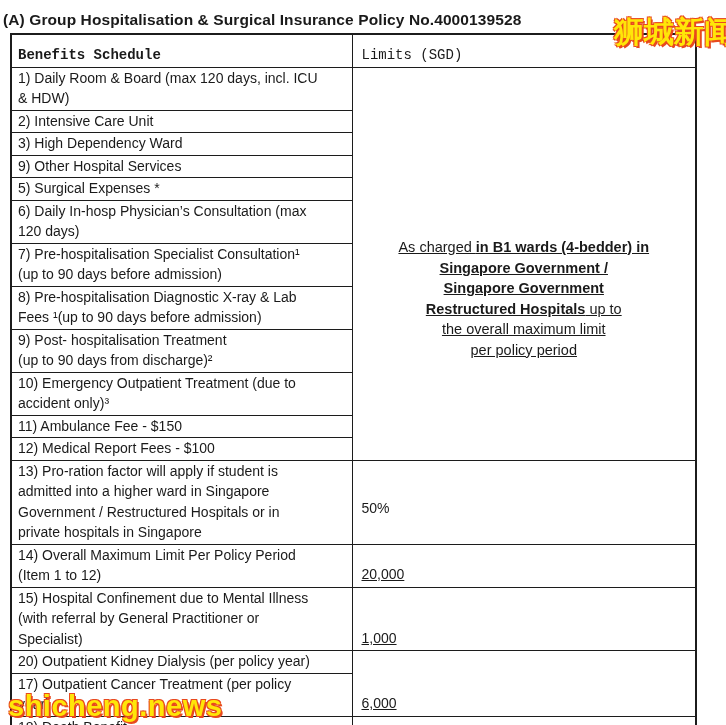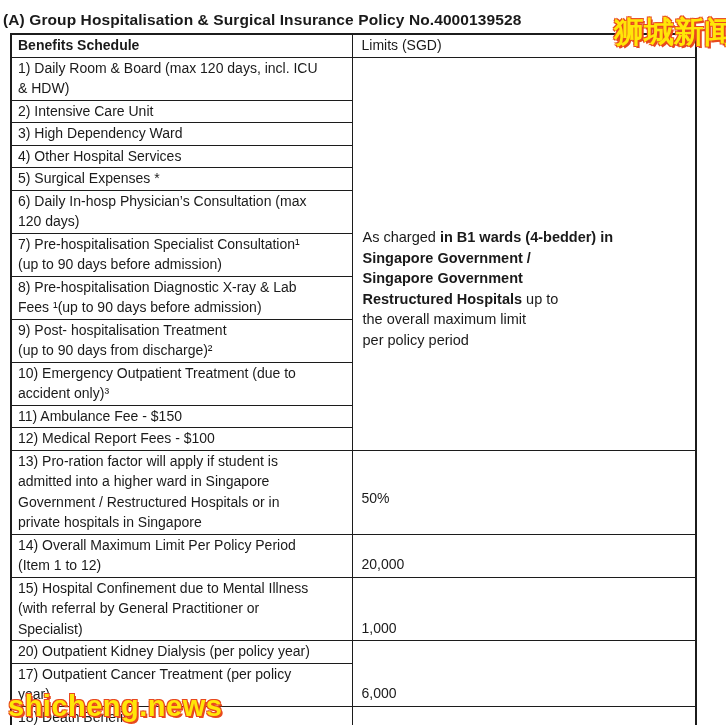--- a/index.html
+++ b/index.html
@@ -27,37 +27,39 @@
   }
   col.benefits-col { width: 341px; }
   col.limits-col  { width: 344px; }
   th, td {
     border: 1.5px solid #1c1c1c;
     font-size: 14px;
     line-height: 20.5px;
     text-align: left;
     vertical-align: top;
   }
-  th { padding: 0 4px 1px 6px; height: 20px; }
+  th { padding: 10px 4px 1px 6px; height: 20px; font-family: Liberation Mono, monospace; }
   th.benefits-header { font-weight: bold; }
   th.limits-header   { font-weight: normal; padding-left: 9px; }
   td.benefit-cell {
     padding: 0 3px 1px 6px;
     white-space: pre-line;
     margin-top: 32px;
   }
   td.limit-cell {
     padding: 15px 4px 2px 9px;
     vertical-align: middle;
   }
-  td.limit-cell.bottom { vertical-align: bottom; }
+  td.limit-cell.bottom { vertical-align: bottom; text-decoration: underline; }
   td.limit-cell.as-charged {
+    text-align: center;
     vertical-align: middle;
     padding: 70px 10px 0 10px;
     font-size: 14.5px;
+    text-decoration: underline;
   }
   td.limit-cell.as-charged .bold { font-weight: bold; }
   .watermark {
     position: absolute;
     font-weight: bold;
     color: var(--wm-fill, #ffe608);
     text-shadow:
       -1px -1px 0 var(--wm-outline, #e8491e),
        1px -1px 0 var(--wm-outline, #e8491e),
       -1px  1px 0 var(--wm-outline, #e8491e),
@@ -98,21 +100,21 @@
 &amp; HDW)</td>
         <td class="limit-cell as-charged" rowspan="12"><span>As charged </span><span class="bold">in B1 wards (4-bedder) in</span><br><span class="bold">Singapore Government /</span><br><span class="bold">Singapore Government</span><br><span class="bold">Restructured Hospitals</span><span> up to</span><br><span>the overall maximum limit</span><br><span>per policy period</span></td>
       </tr>
       <tr>
         <td class="benefit-cell">2) Intensive Care Unit</td>
       </tr>
       <tr>
         <td class="benefit-cell">3) High Dependency Ward</td>
       </tr>
       <tr>
-        <td class="benefit-cell">4) Other Hospital Services</td>
+        <td class="benefit-cell">9) Other Hospital Services</td>
       </tr>
       <tr>
         <td class="benefit-cell">5) Surgical Expenses *</td>
       </tr>
       <tr>
         <td class="benefit-cell">6) Daily In-hosp Physician’s Consultation (max
 120 days)</td>
       </tr>
       <tr>
         <td class="benefit-cell">7) Pre-hospitalisation Specialist Consultation¹

